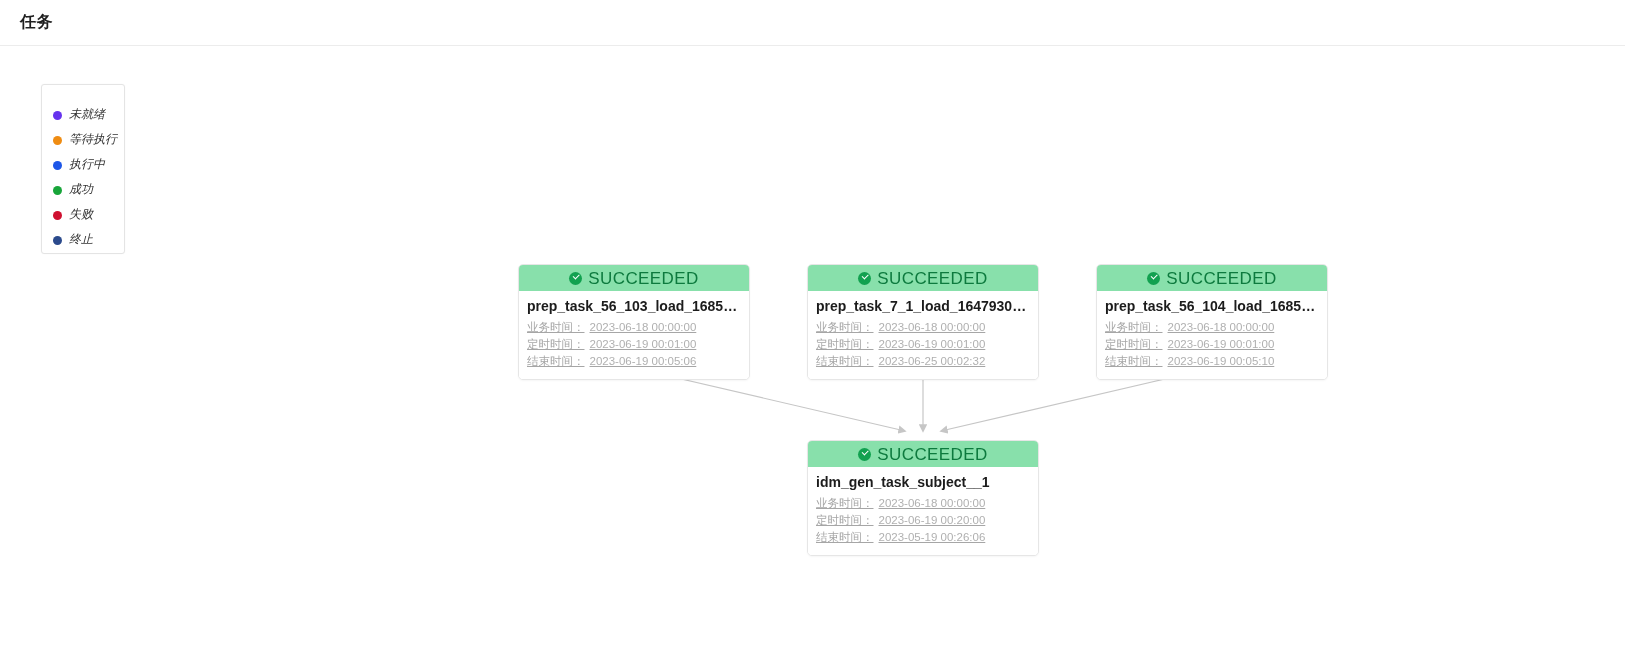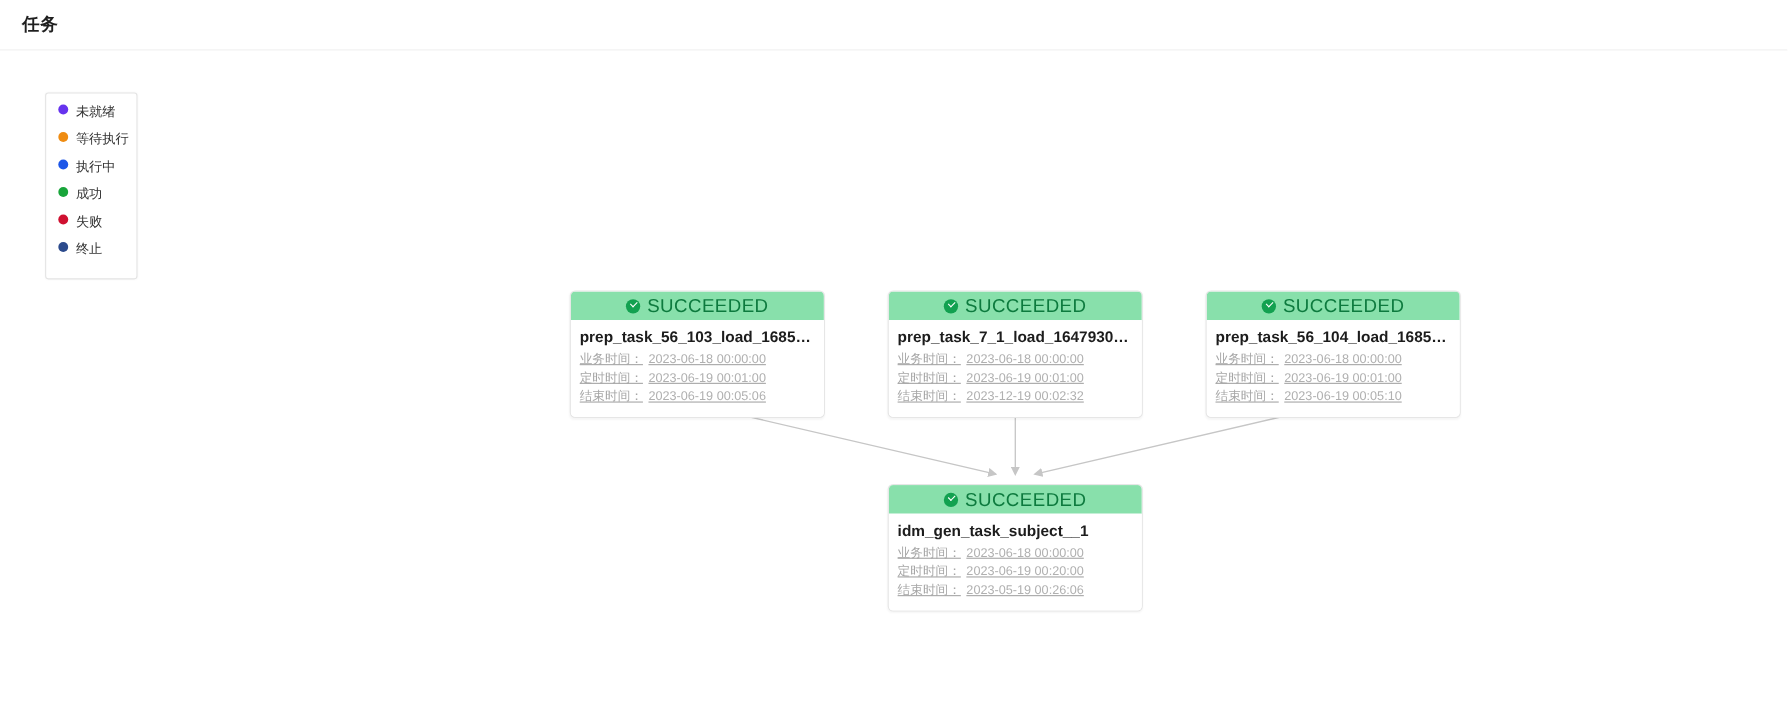--- a/index.html
+++ b/index.html
@@ -27,21 +27,21 @@
   .edges { position: absolute; left: 0; top: 0; width: 1625px; height: 609px; pointer-events: none; }
 
   
   .legend {
     position: absolute; left: 41px; top: 38px; width: 84px;
     background: #ffffff; border: 1px solid #e4e4e4; border-radius: 3px;
     padding: 10px 0 8px 0;
     box-shadow: 0 0 2px rgba(0,0,0,0.03);
   }
   .legend-item {
-    display: flex; align-items: flex-start; height: 25px; padding-left: 11px;
+    display: flex; align-items: flex-end; height: 25px; padding-left: 11px; font-style: italic;
   }
   .legend-dot {
     width: 9px; height: 9px; border-radius: 50%; margin-right: 7px; flex: 0 0 auto;
   }
   .legend-label { font-size: 12px; color: #333333; line-height: 1; white-space: nowrap; }
 
   
   .node {
     position: absolute; width: 232px;
     background: #ffffff;
@@ -151,21 +151,21 @@
       </div>
       <div class="node-body">
         <div class="node-title">prep_task_7_1_load_164793008...</div>
         <div class="node-row">
           <span class="k">业务时间：</span><span class="v">2023-06-18 00:00:00</span>
         </div>
         <div class="node-row">
           <span class="k">定时时间：</span><span class="v">2023-06-19 00:01:00</span>
         </div>
         <div class="node-row">
-          <span class="k">结束时间：</span><span class="v">2023-12-19 00:02:32</span>
+          <span class="k">结束时间：</span><span class="v">2023-06-25 00:02:32</span>
         </div>
       </div>
     </div>
 
     <div class="node" style="left:1096px; top:218px;">
       <div class="node-status">
         <span class="status-icon"></span>
         <span class="status-text">SUCCEEDED</span>
       </div>
       <div class="node-body">

